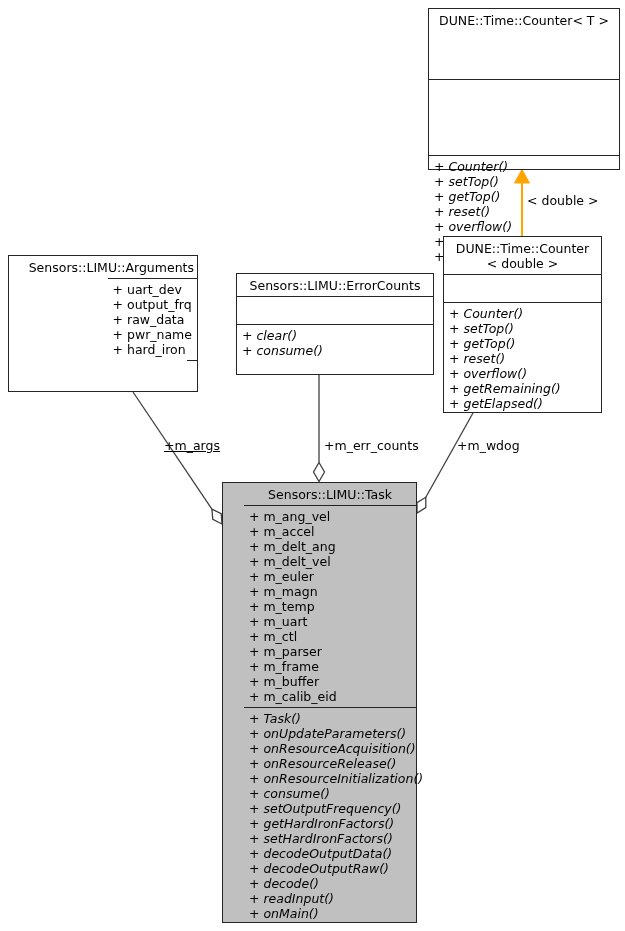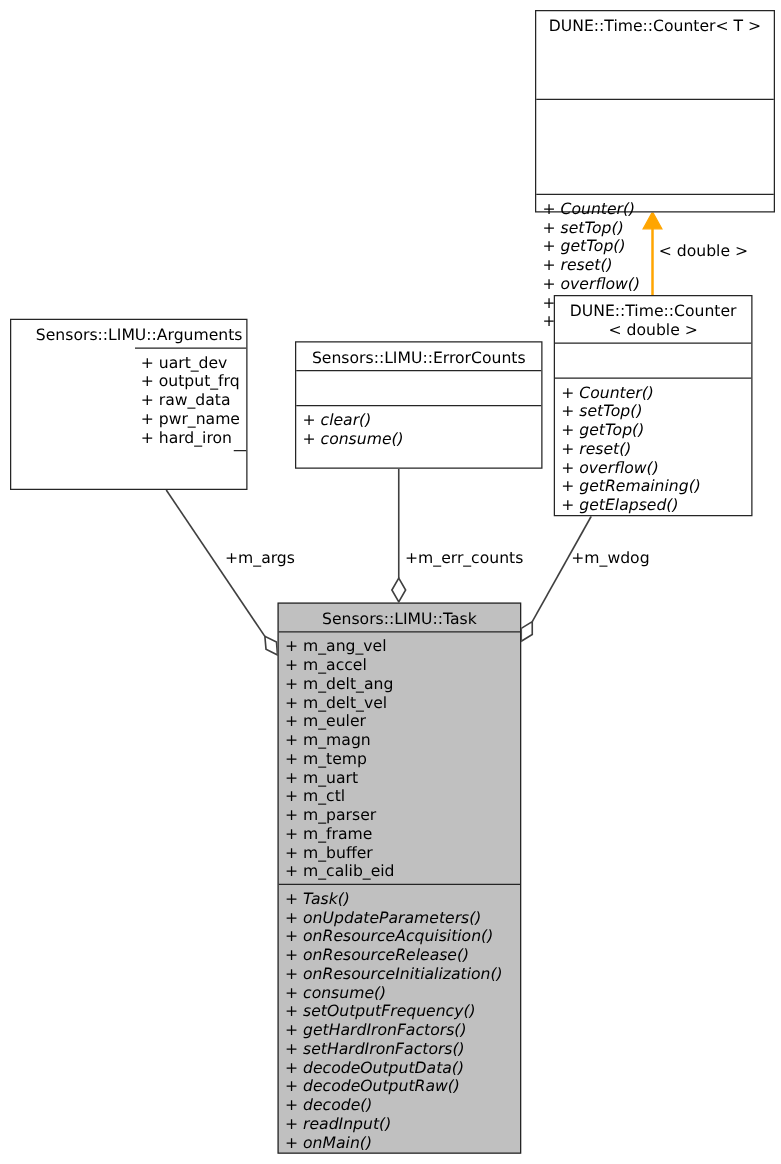--- a/index.html
+++ b/index.html
@@ -6,21 +6,21 @@
   #canvas {
     position:relative; width:625px; height:931px; background:#ffffff;
     font-family:"DejaVu Sans", sans-serif; font-size:12.5px; color:#000;
     overflow:hidden;
   }
   #edges-svg { position:absolute; left:0; top:0; width:625px; height:931px; pointer-events:none; }
   .uml-box {
     position:absolute; box-sizing:border-box; background:#fff;
     border:1.5px solid #252525; display:flex; flex-direction:column;
   }
-  .uml-box.highlight { background:#C0C0C0; }
+  .uml-box.highlight { background:#C0C0C0;padding-left:21px; }
   .uml-title {
     text-align:center; padding:4px 3px 3px 3px; line-height:15px;
     white-space:pre-line; flex:0 0 auto;
   }
   .uml-section { border-top:1.5px solid #252525; padding:3px 5px; min-height:21px; flex:0 0 auto; }
   .uml-section:last-child { flex:1 1 auto;font-style:italic; }
   .member { line-height:15px; white-space:nowrap; }
   .edge-label { position:absolute; white-space:nowrap; line-height:15px; }
 </style>
 </head>
@@ -130,17 +130,17 @@
         <div class="member">+ setHardIronFactors()</div>
         <div class="member">+ decodeOutputData()</div>
         <div class="member">+ decodeOutputRaw()</div>
         <div class="member">+ decode()</div>
         <div class="member">+ readInput()</div>
         <div class="member">+ onMain()</div>
       </div>
   </div>
 
   <div class="edge-label" style="left:527px; top:193px;">&lt; double &gt;</div>
-  <div class="edge-label" style="left:180px; top:438px;">+m_args</div>
+  <div class="edge-label" style="left:164px; top:438px;text-decoration:underline;">+m_args</div>
   <div class="edge-label" style="left:324px; top:438px;">+m_err_counts</div>
   <div class="edge-label" style="left:457px; top:438px;">+m_wdog</div>
 
 </div>
 
 </body></html>

